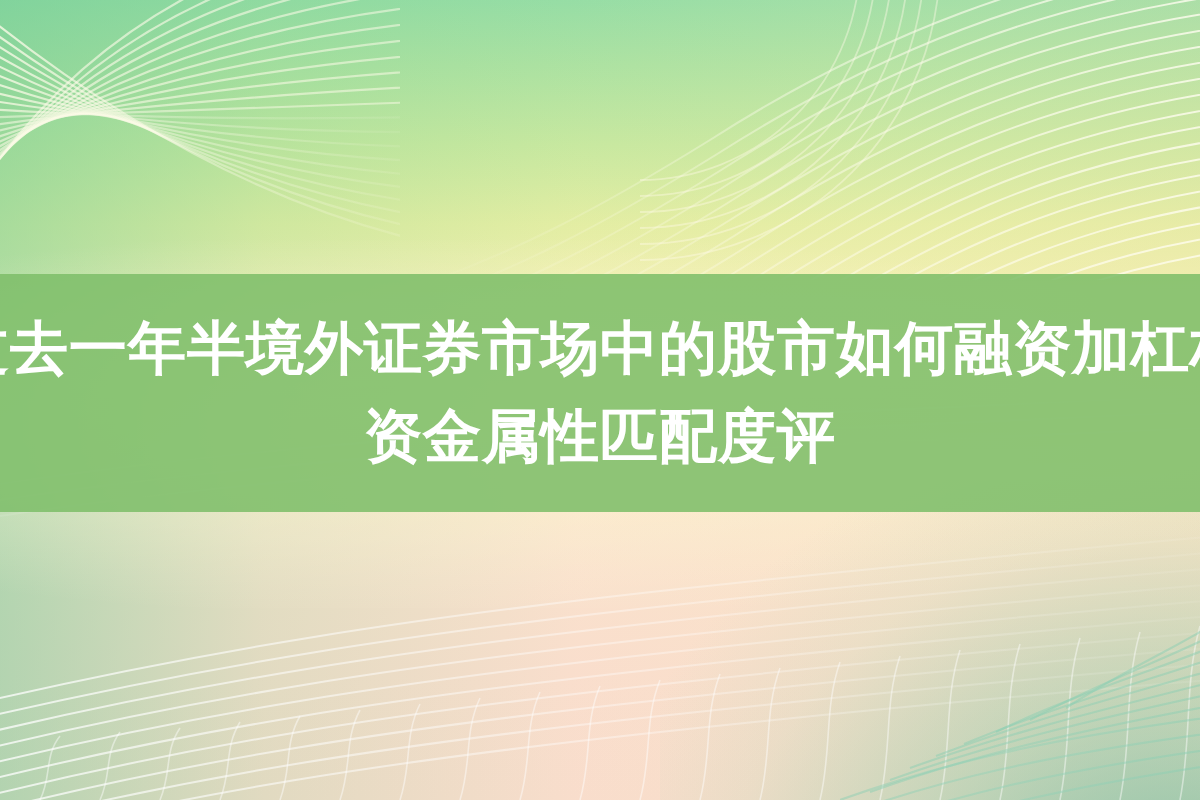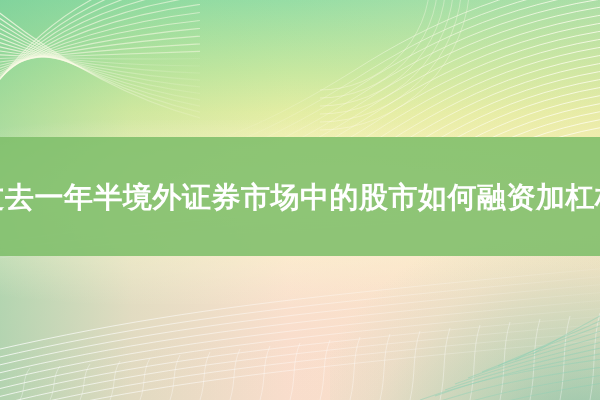--- a/index.html
+++ b/index.html
@@ -271,15 +271,16 @@
 
     <g fill="none" stroke="#ffffff" stroke-opacity="0.10" stroke-width="0.9">
       <path d="M 0 250 C 120 232 260 222 420 214 C 500 210 560 208 600 206"></path>
       <path d="M 0 258 C 120 240 260 230 420 222 C 500 218 560 216 600 214"></path>
       <path d="M 0 242 C 120 224 260 214 420 206 C 500 202 560 200 600 198"></path>
     </g>
   </svg>
 
   <div class="title-band">
     <div class="title-line line-1">过去一年半境外证券市场中的股市如何融资加杠杆</div>
+    <div class="title-line line-2">资金属性匹配度评</div>
   </div>
 
 </div>
 
 </body></html>

